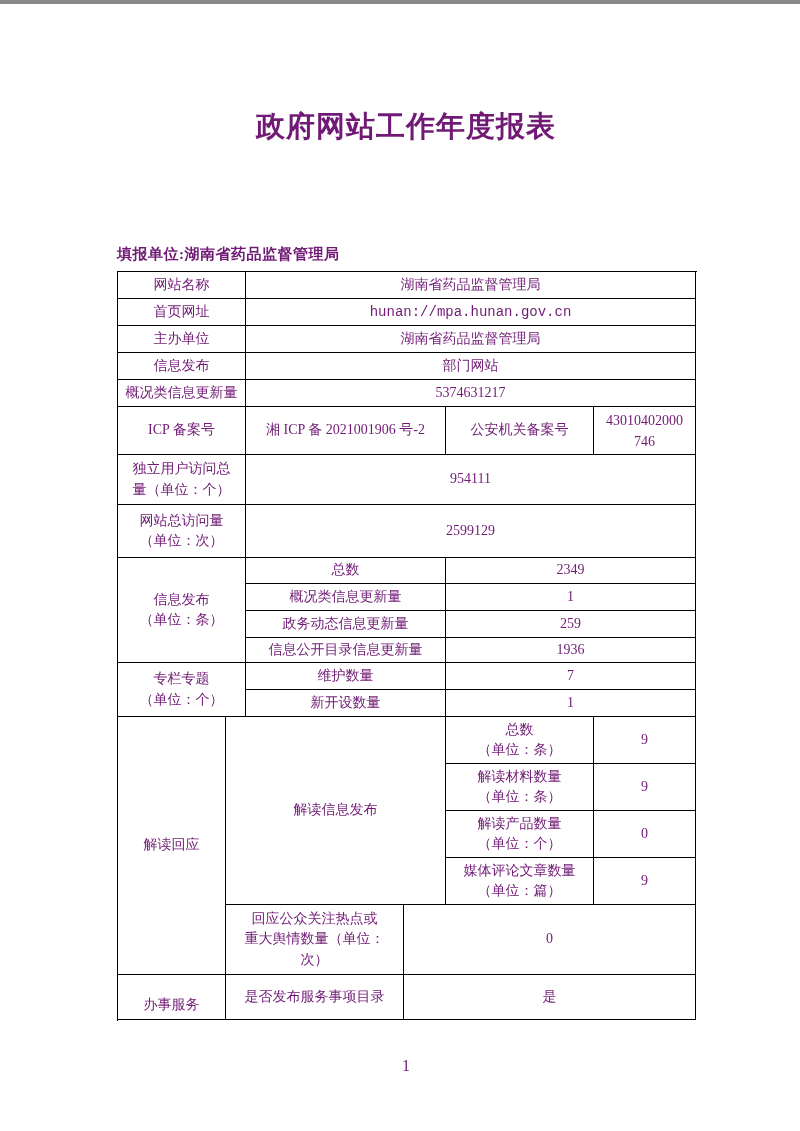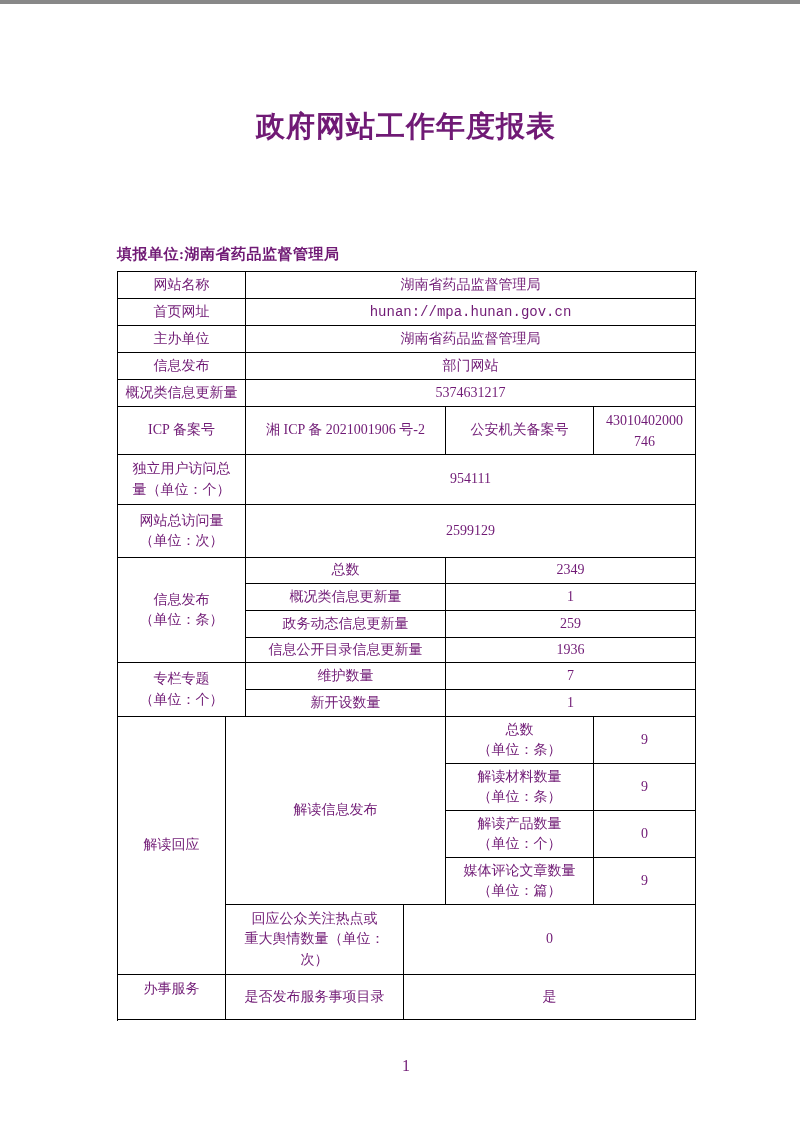--- a/index.html
+++ b/index.html
@@ -42,21 +42,21 @@
     display:flex; flex-direction:column;
     align-items:center; justify-content:center;
     text-align:center;
     padding:1px 5px;
     overflow:hidden;
     font-family:Liberation Serif, serif;
   }
   .c span { display:block; }
   .mono { font-family:"Liberation Mono","DejaVu Sans Mono",monospace; font-size:14px; }
   .wrapnum { word-break:break-all; padding:1px 11px; line-height:1.5; }
-  .bottom-align { justify-content:flex-end; padding-bottom:20px; }
+  .bottom-align { justify-content:flex-end; padding-bottom:4px; }
   .page-number {
     position:absolute; top:1053px; left:117px; width:578px;
     text-align:center; font-size:16px;
   }
 </style>
 </head>
 <body>
 
 <div class="page">
 

